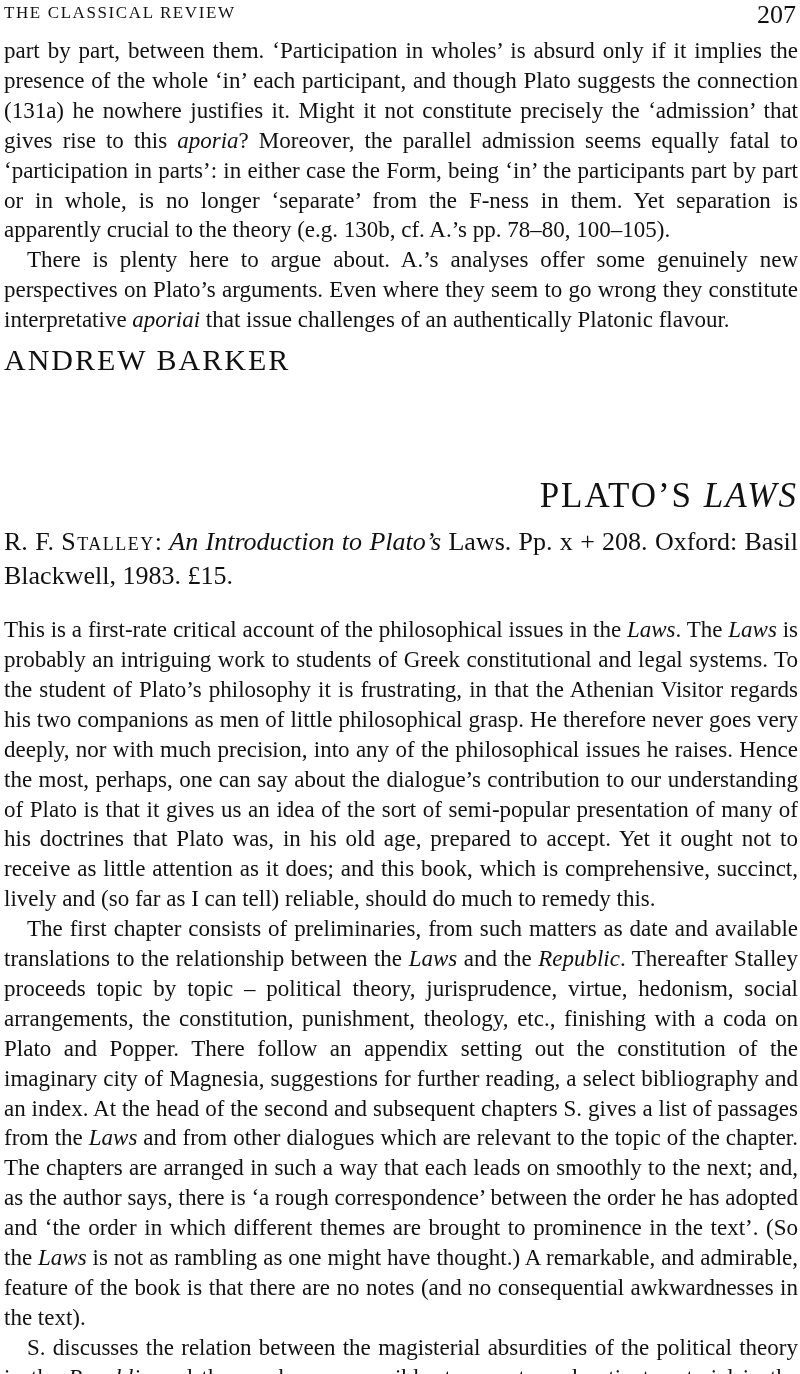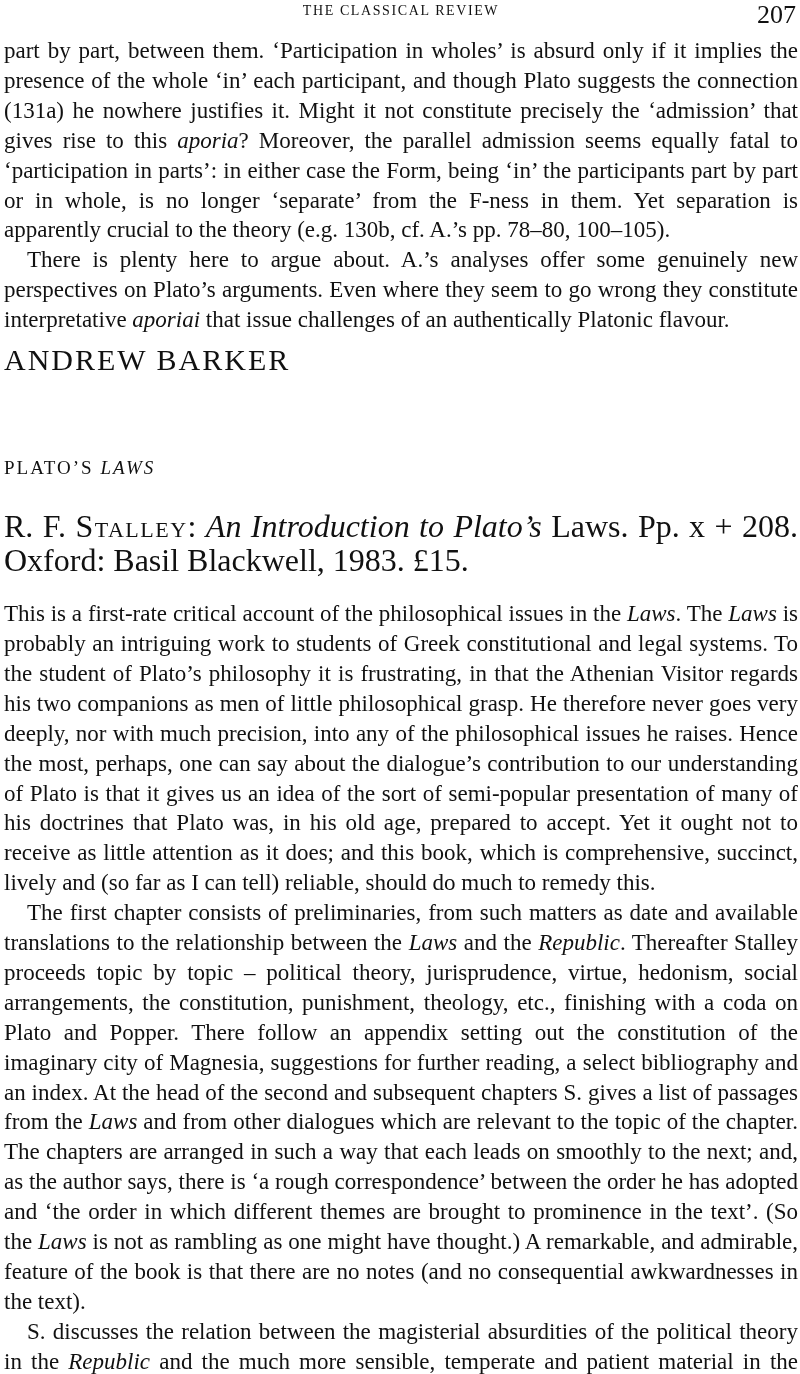--- a/index.html
+++ b/index.html
@@ -25,22 +25,22 @@
     }
     .running-head {
       position: relative;
       height: 36px;
     }
     .journal-title {
       position: absolute;
       left: 0;
       right: 0;
       top: 3px;
-      text-align: center;
-      font-size: 14px;
+      text-align: left;
+      font-size: 17px;
       letter-spacing: 1.6px;
       font-weight: normal;
     }
     .page-number {
       position: absolute;
       right: 2px;
       top: 0px;
       font-size: 26px;
     }
     .body-text p {
@@ -64,32 +64,32 @@
     }
     .signature .affiliation {
       font-style: italic;
     }
     .signature .author {
       letter-spacing: 2px;
       font-size: 30px;
       padding-right: 2px;
     }
     .review-title {
-      text-align: left;
-      margin-top: 76px;
-      font-size: 19px;
+      text-align: right;
+      margin-top: 104px;
+      font-size: 35px;
       letter-spacing: 2px;
       line-height: 34px;
     }
     .review-title .italic {
       font-style: italic;
     }
     .citation {
-      margin-top: 24px;
-      font-size: 32px;
+      margin-top: 12px;
+      font-size: 26px;
       line-height: 34px;
       text-align: justify;
       text-align-last: left;
     }
     .citation .smallcaps {
       font-variant: small-caps;
       letter-spacing: 1.5px;
     }
     .citation .italic {
       font-style: italic;

